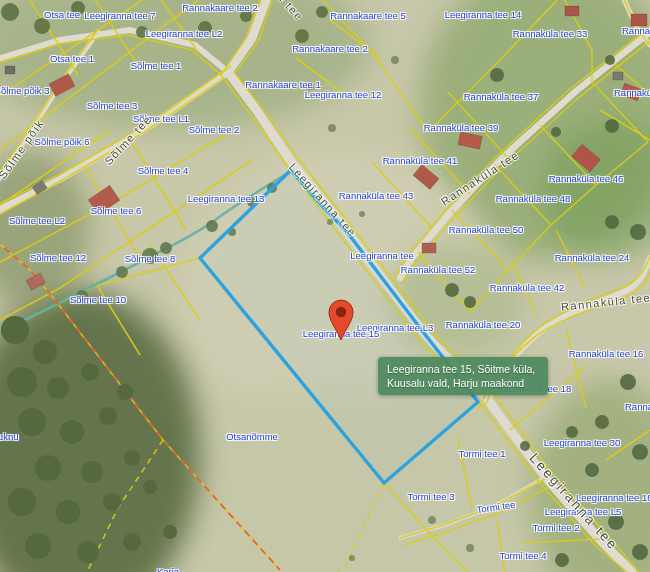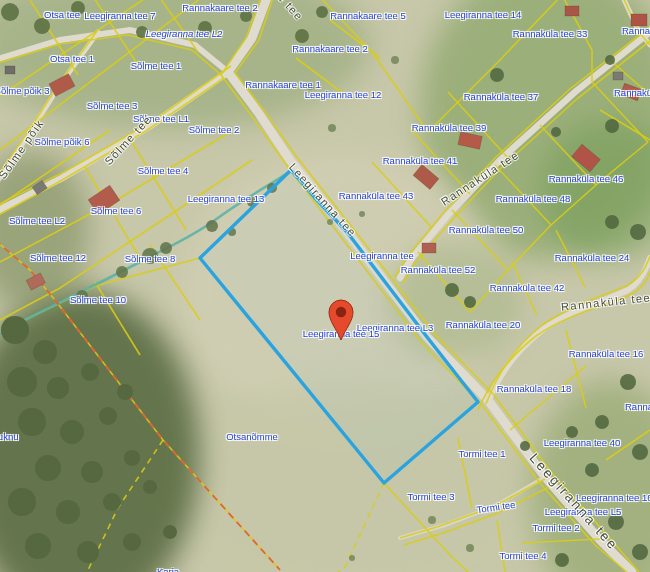--- a/index.html
+++ b/index.html
@@ -197,36 +197,36 @@
       </g>
     </g>
 
     <path id="parcel" d="M291,170 L315,198 347,232 427,337 478,402 384,483 200,258 Z" fill="rgba(120,190,230,0.05)" stroke="#2aa3df" stroke-width="3.4" stroke-linejoin="round"></path>
   </svg>
 
   <div id="labels">
       <div class="lbl" style="left: 62px; top: 14px; transform: translate(-50%, -50%) rotate(0deg);">Otsa tee</div>
       <div class="lbl" style="left: 120px; top: 15px; transform: translate(-50%, -50%) rotate(0deg);">Leegiranna tee 7</div>
       <div class="lbl" style="left: 220px; top: 7px; transform: translate(-50%, -50%) rotate(0deg);">Rannakaare tee 2</div>
-      <div class="lbl" style="left: 184px; top: 33px; transform: translate(-50%, -50%) rotate(0deg); font-style: italic;">Leegiranna tee L2</div>
+      <div class="lbl" style="left: 184px; top: 33px; transform: translate(-50%, -50%) rotate(0deg);">Leegiranna tee L2</div>
       <div class="lbl" style="left: 72px; top: 58px; transform: translate(-50%, -50%) rotate(0deg);">Otsa tee 1</div>
       <div class="lbl" style="left: 156px; top: 65px; transform: translate(-50%, -50%) rotate(0deg);">Sõlme tee 1</div>
       <div class="lbl" style="left: 368px; top: 15px; transform: translate(-50%, -50%) rotate(0deg);">Rannakaare tee 5</div>
       <div class="lbl" style="left: 483px; top: 14px; transform: translate(-50%, -50%) rotate(0deg);">Leegiranna tee 14</div>
       <div class="lbl" style="left: 550px; top: 33px; transform: translate(-50%, -50%) rotate(0deg);">Rannaküla tee 33</div>
       <div class="lbl" style="left: 622px; top: 30px; transform: translate(0px, -50%) rotate(0deg);">Rannaküla tee</div>
       <div class="lbl" style="left: 330px; top: 48px; transform: translate(-50%, -50%) rotate(0deg);">Rannakaare tee 2</div>
       <div class="lbl" style="left: 283px; top: 84px; transform: translate(-50%, -50%) rotate(0deg);">Rannakaare tee 1</div>
       <div class="lbl" style="left: 22px; top: 90px; transform: translate(-50%, -50%) rotate(0deg);">Sõlme põik 3</div>
       <div class="lbl" style="left: 343px; top: 94px; transform: translate(-50%, -50%) rotate(0deg);">Leegiranna tee 12</div>
       <div class="lbl" style="left: 614px; top: 92px; transform: translate(0px, -50%) rotate(0deg);">Rannaküla tee</div>
       <div class="lbl" style="left: 501px; top: 96px; transform: translate(-50%, -50%) rotate(0deg);">Rannaküla tee 37</div>
       <div class="lbl" style="left: 112px; top: 105px; transform: translate(-50%, -50%) rotate(0deg);">Sõlme tee 3</div>
       <div class="lbl" style="left: 161px; top: 118px; transform: translate(-50%, -50%) rotate(0deg);">Sõlme tee L1</div>
-      <div class="lbl" style="left: 449px; top: 127px; transform: translate(-50%, -50%) rotate(0deg);">Rannaküla tee 39</div>
+      <div class="lbl" style="left: 461px; top: 127px; transform: translate(-50%, -50%) rotate(0deg);">Rannaküla tee 39</div>
       <div class="lbl" style="left: 214px; top: 129px; transform: translate(-50%, -50%) rotate(0deg);">Sõlme tee 2</div>
       <div class="lbl" style="left: 62px; top: 141px; transform: translate(-50%, -50%) rotate(0deg);">Sõlme põik 6</div>
       <div class="lbl" style="left: 420px; top: 160px; transform: translate(-50%, -50%) rotate(0deg);">Rannaküla tee 41</div>
       <div class="lbl" style="left: 163px; top: 170px; transform: translate(-50%, -50%) rotate(0deg);">Sõlme tee 4</div>
       <div class="lbl" style="left: 586px; top: 178px; transform: translate(-50%, -50%) rotate(0deg);">Rannaküla tee 46</div>
       <div class="lbl" style="left: 533px; top: 198px; transform: translate(-50%, -50%) rotate(0deg);">Rannaküla tee 48</div>
       <div class="lbl" style="left: 226px; top: 198px; transform: translate(-50%, -50%) rotate(0deg);">Leegiranna tee 13</div>
       <div class="lbl" style="left: 376px; top: 195px; transform: translate(-50%, -50%) rotate(0deg); text-align: right;">Rannaküla tee 43</div>
       <div class="lbl" style="left: 116px; top: 210px; transform: translate(-50%, -50%) rotate(0deg);">Sõlme tee 6</div>
       <div class="lbl" style="left: 37px; top: 220px; transform: translate(-50%, -50%) rotate(0deg);">Sõlme tee L2</div>
@@ -239,21 +239,21 @@
       <div class="lbl" style="left: 395px; top: 287px; transform: translate(-50%, -50%) rotate(0deg); margin-top: 40px;">Leegiranna tee L3</div>
       <div class="lbl" style="left: 527px; top: 287px; transform: translate(-50%, -50%) rotate(0deg);">Rannaküla tee 42</div>
       <div class="lbl" style="left: 98px; top: 299px; transform: translate(-50%, -50%) rotate(0deg);">Sõlme tee 10</div>
       <div class="lbl" style="left: 483px; top: 324px; transform: translate(-50%, -50%) rotate(0deg);">Rannaküla tee 20</div>
       <div class="lbl" style="left: 341px; top: 333px; transform: translate(-50%, -50%) rotate(0deg);">Leegiranna tee 15</div>
       <div class="lbl" style="left: 606px; top: 353px; transform: translate(-50%, -50%) rotate(0deg);">Rannaküla tee 16</div>
       <div class="lbl" style="left: 534px; top: 388px; transform: translate(-50%, -50%) rotate(0deg);">Rannaküla tee 18</div>
       <div class="lbl" style="left: 625px; top: 406px; transform: translate(0px, -50%) rotate(0deg);">Rannaküla tee</div>
       <div class="lbl" style="left: 5px; top: 436px; transform: translate(-50%, -50%) rotate(0deg);">Kuknu</div>
       <div class="lbl" style="left: 252px; top: 436px; transform: translate(-50%, -50%) rotate(0deg);">Otsanõmme</div>
-      <div class="lbl" style="left: 582px; top: 442px; transform: translate(-50%, -50%) rotate(0deg);">Leegiranna tee 40</div>
+      <div class="lbl" style="left: 582px; top: 442px; transform: translate(-50%, -50%) rotate(0deg);">Leegiranna tee 30</div>
       <div class="lbl" style="left: 482px; top: 453px; transform: translate(-50%, -50%) rotate(0deg);">Tormi tee 1</div>
       <div class="lbl" style="left: 431px; top: 496px; transform: translate(-50%, -50%) rotate(0deg);">Tormi tee 3</div>
       <div class="lbl" style="left: 576px; top: 497px; transform: translate(0px, -50%) rotate(0deg);">Leegiranna tee 16</div>
       <div class="lbl" style="left: 496px; top: 507px; transform: translate(-50%, -50%) rotate(-8deg);">Tormi tee</div>
       <div class="lbl" style="left: 583px; top: 511px; transform: translate(-50%, -50%) rotate(0deg);">Leegiranna tee L5</div>
       <div class="lbl" style="left: 556px; top: 527px; transform: translate(-50%, -50%) rotate(0deg);">Tormi tee 2</div>
       <div class="lbl" style="left: 523px; top: 555px; transform: translate(-50%, -50%) rotate(0deg);">Tormi tee 4</div>
       <div class="lbl" style="left: 168px; top: 571px; transform: translate(-50%, -50%) rotate(0deg);">Karja</div>
       <div class="lbl s" style="left: 128px; top: 140px; transform: translate(-50%, -50%) rotate(-47deg);">Sõlme tee</div>
       <div class="lbl s" style="left: 21px; top: 149px; transform: translate(-50%, -50%) rotate(-55deg);">Sõlme põik</div>
@@ -262,13 +262,17 @@
       <div class="lbl s" style="left: 480px; top: 178px; transform: translate(-50%, -50%) rotate(-33deg);">Rannaküla tee</div>
       <div class="lbl s" style="left: 606px; top: 302px; transform: translate(-50%, -50%) rotate(-6deg);">Rannaküla tee</div>
       <div class="lbl s sb" style="left: 574px; top: 502px; transform: translate(-50%, -50%) rotate(48deg);">Leegiranna tee</div>
     </div>
 
   <svg id="marker" width="28" height="42" viewBox="0 0 28 42">
     <path d="M14,41 C9,29 2,22 2,13 a12,12 0 1 1 24,0 c0,9 -7,16 -12,28 z" fill="#e44a2b" stroke="#9c2c14" stroke-width="1"></path>
     <circle cx="14" cy="13" r="5.2" fill="#7e1f10" opacity=".9"></circle>
   </svg>
 
+  <div id="tooltip" style="background: rgba(77, 138, 94, 0.93);">
+    <div>Leegiranna tee 15, Sõitme küla,</div>
+    <div>Kuusalu vald, Harju maakond</div>
+  </div>
 </div>
 
 </body></html>

